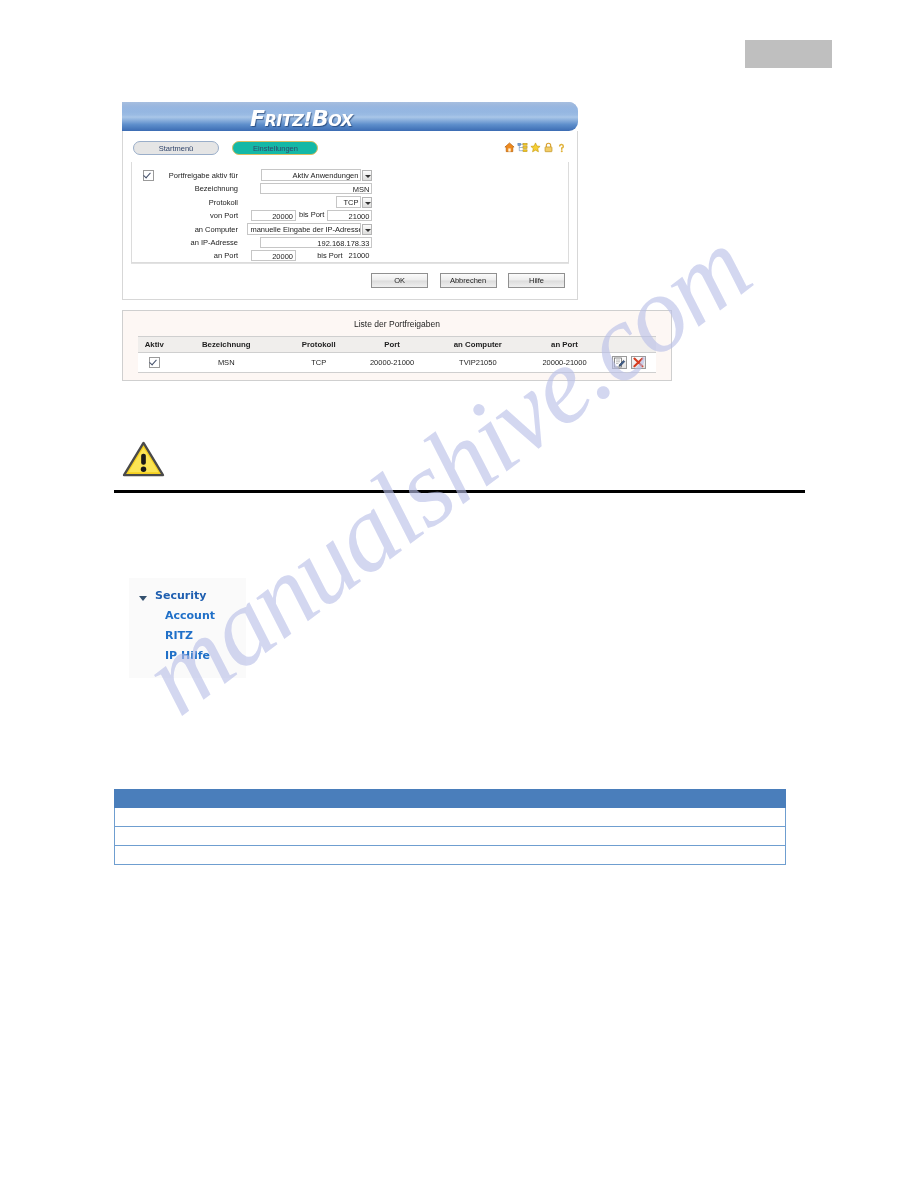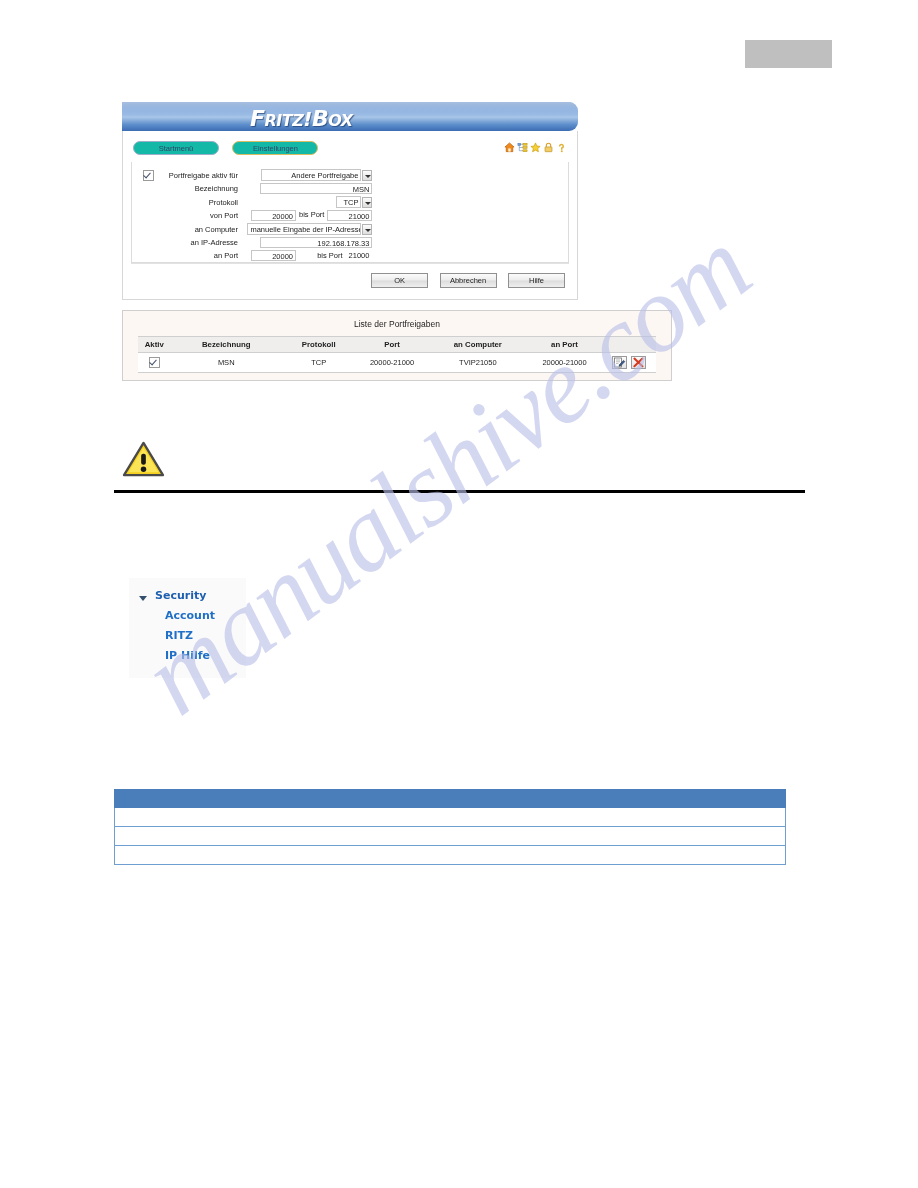--- a/index.html
+++ b/index.html
@@ -111,21 +111,21 @@
     padding: 0 4px;
     min-width: 86px;
     text-align: center;
     font-size: 7.5px;
     color: #31456b;
     border-radius: 8px;
     border: 1px solid #9aaec9;
     vertical-align: top;
     box-sizing: border-box;
   }
-  .tab-inactive { background: #14b8a6; }
+  .tab-inactive { background: #e5e5e5; }
   .tab-active   { background: #14b8a6; border-color: #d9bd62; margin-left: 9px; }
 
   .tool-icons {
     position: absolute;
     right: 2px;
     top: 1px;
     display: flex;
     gap: 2px;
     align-items: center;
   }
@@ -419,21 +419,21 @@
 
       <div class="form-area">
         <table class="fform">
           <tbody>
               <tr>
             <td style="width:14px;padding-left:2px;">
               <span class="cb checked"></span>
             </td>
             <td style="width:84px;">Portfreigabe aktiv für</td>
             <td colspan="2">
-              <span class="sel" style="width:100px;">Andere Portfreigabe</span><span class="arrowbtn"></span>
+              <span class="sel" style="width:100px;">Aktiv Anwendungen</span><span class="arrowbtn"></span>
             </td>
           </tr>
 
           <tr>
             <td></td>
             <td>Bezeichnung</td>
             <td colspan="2">
               <span class="txtin" style="width:112px;">MSN</span>
             </td>
           </tr>

